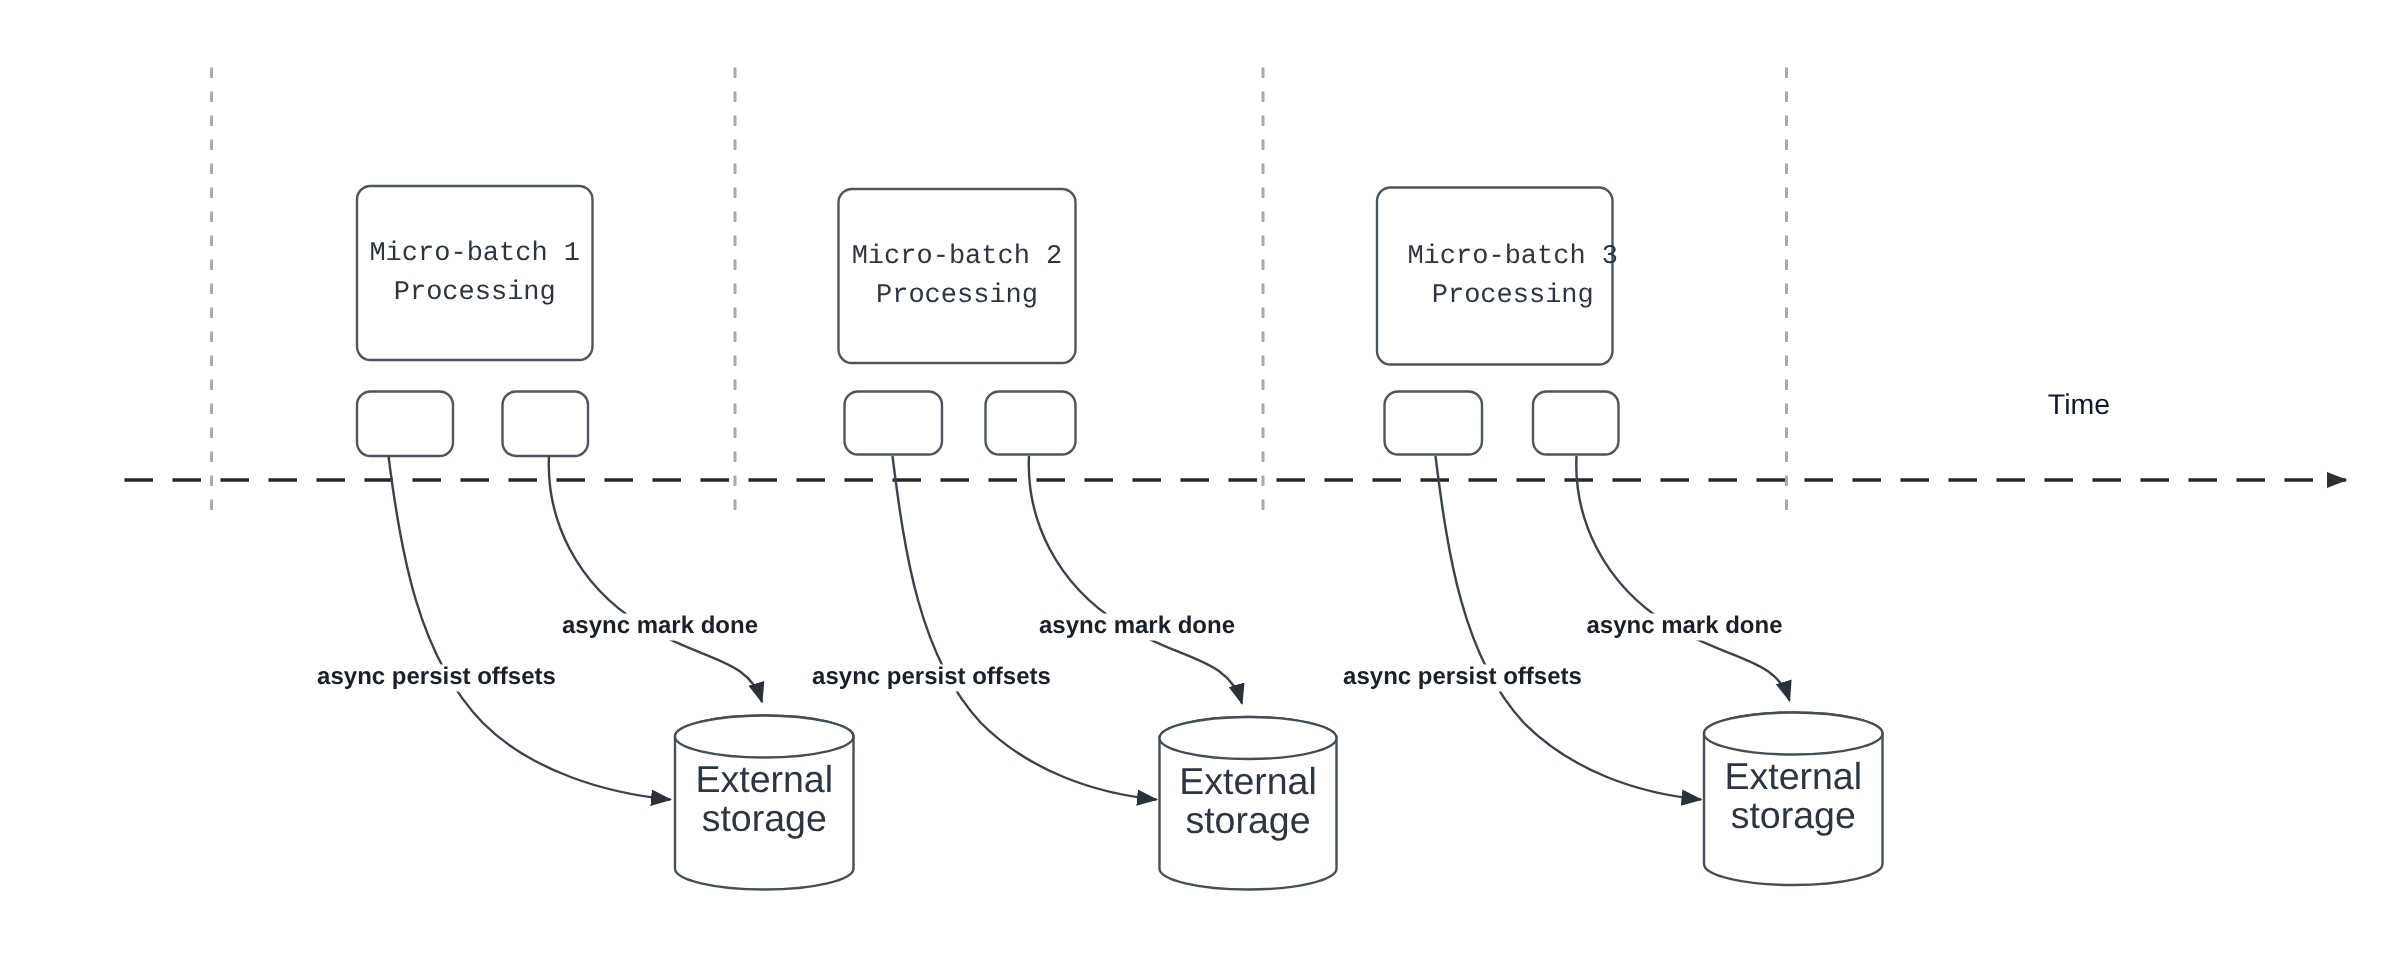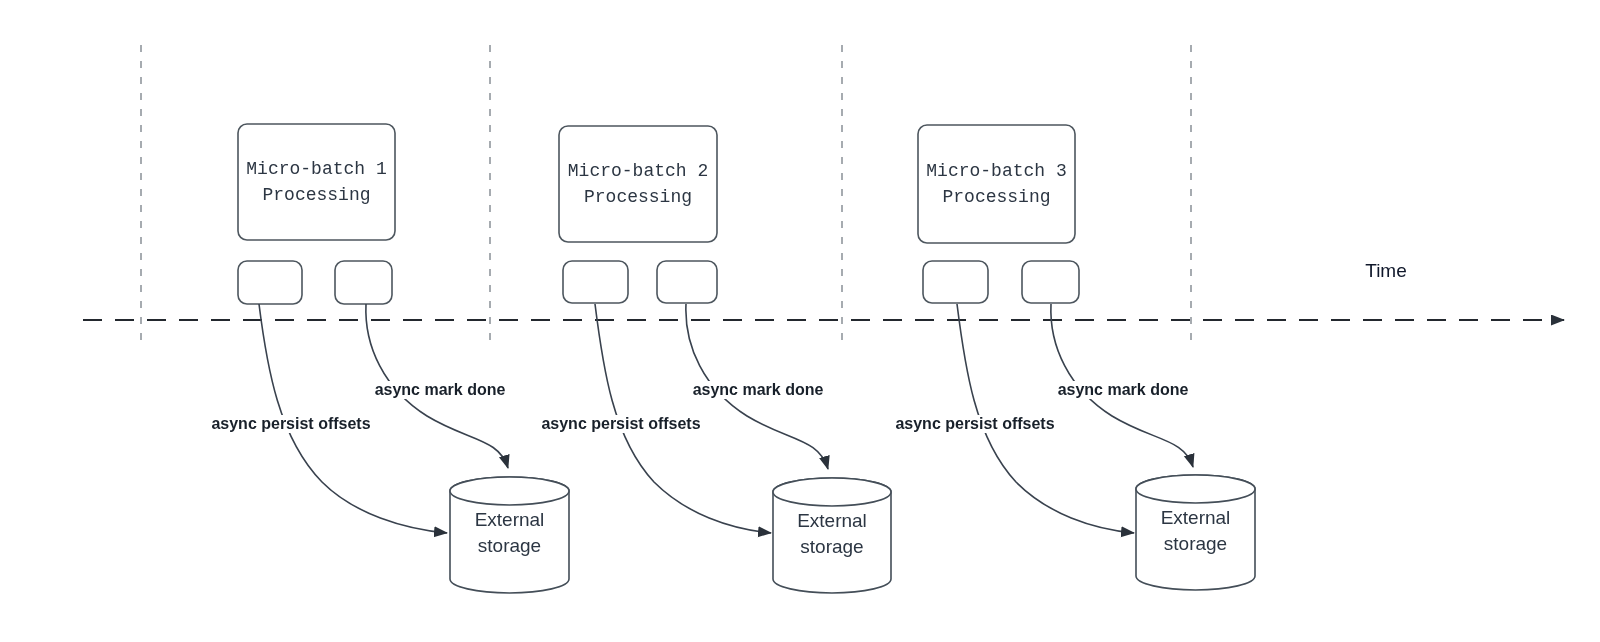--- a/index.html
+++ b/index.html
@@ -8,26 +8,26 @@
     font-family:"Liberation Sans",sans-serif;overflow:hidden;
   }
   .canvas svg{position:absolute;left:0;top:0;}
   .abs{position:absolute;}
   .batch-label{
     display:flex;flex-direction:column;align-items:center;justify-content:center;
     text-align:center;color:#2c3643;font-size:18px;line-height:26px;font-family:Liberation Mono, monospace;
   }
   .storage-label{
     display:flex;flex-direction:column;align-items:center;
-    text-align:left;color:#2c3643;font-size:19px;line-height:26px;
+    text-align:left;color:#2c3643;font-size:25px;line-height:26px;
   }
   .async-label{
     position:absolute;transform:translate(-50%,-50%);
     font-weight:bold;font-size:16px;color:#18202a;background:#ffffff;
-    padding:0 3px;white-space:nowrap;
+    padding:0 3px;white-space:nowrap;margin-top:28px;
   }
   .time-label{
     position:absolute;transform:translate(-50%,-50%);
     font-size:19px;color:#0f172a;white-space:nowrap;
   }
 </style>
 </head>
 <body>
 
 <div class="canvas">
@@ -92,21 +92,21 @@
     <span>Micro-batch 2</span>
     <span>Processing</span>
   </div>
   <div class="async-label" style="left:621px;top:424px;">async persist offsets</div>
   <div class="async-label" style="left:758px;top:390px;">async mark done</div>
   <div class="abs storage-label" style="left:773px;top:508px;width:118px;">
     <span>External</span>
     <span>storage</span>
   </div>
 
-  <div class="abs batch-label" style="left:918px;top:125px;width:157px;height:118px;">
+  <div class="abs batch-label" style="left:918px;top:125px;width:157px;height:118px;padding-left:12px;">
     <span>Micro-batch 3</span>
     <span>Processing</span>
   </div>
   <div class="async-label" style="left:975px;top:424px;">async persist offsets</div>
   <div class="async-label" style="left:1123px;top:390px;">async mark done</div>
   <div class="abs storage-label" style="left:1136px;top:505px;width:119px;">
     <span>External</span>
     <span>storage</span>
   </div>
 

